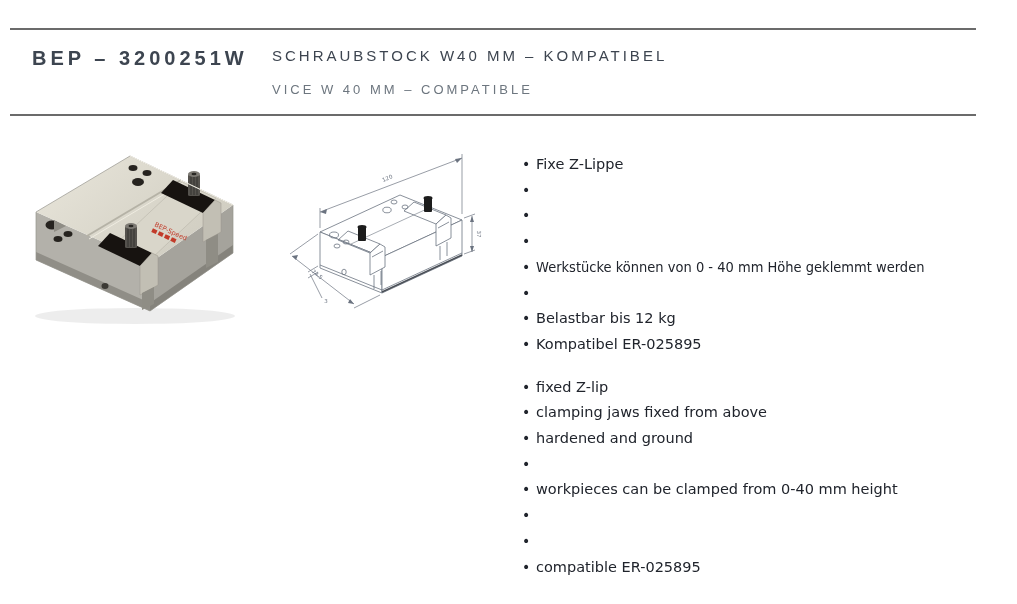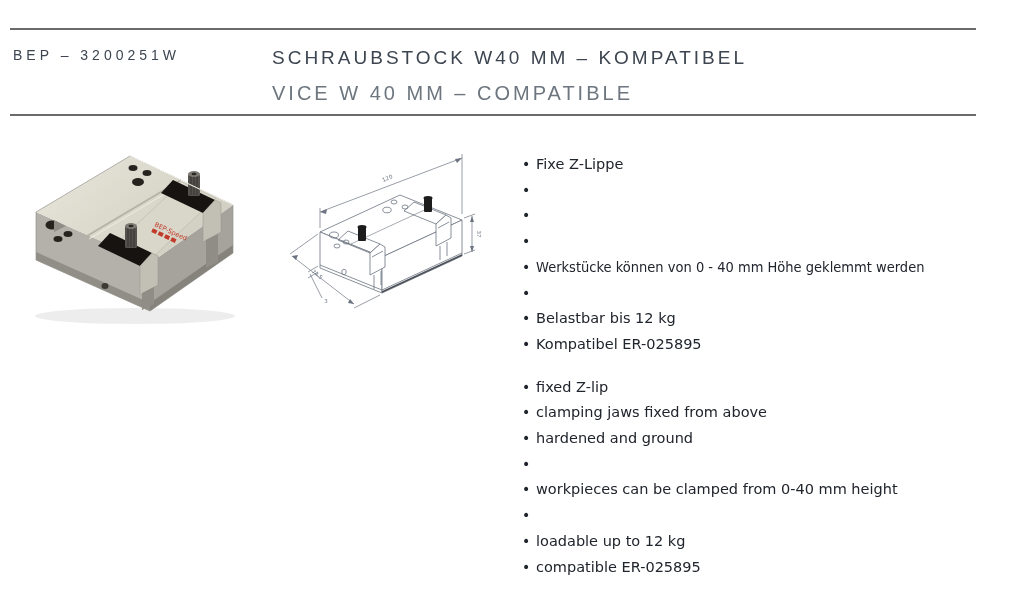--- a/index.html
+++ b/index.html
@@ -5,32 +5,32 @@
   html,body{margin:0;padding:0;background:#ffffff;}
   .page{
     position:relative;width:1017px;height:604px;background:#ffffff;overflow:hidden;
     font-family:"DejaVu Sans",sans-serif;
   }
   
   .rule{position:absolute;left:10px;width:966px;height:2px;background:#6b6b6b;}
   .rule.top{top:28px;}
   .rule.bottom{top:114px;}
   .hdr-code{
-    position:absolute;left:13px;top:47px;
-    font-family:"Liberation Sans",sans-serif;font-size:14px;font-weight:400;
+    position:absolute;left:32px;top:47px;
+    font-family:"Liberation Sans",sans-serif;font-size:20px;font-weight:700;
     letter-spacing:4px;color:#3d4550;white-space:nowrap;
   }
   .hdr-title{
     position:absolute;left:272px;top:47px;
-    font-family:"Liberation Sans",sans-serif;font-size:19px;font-weight:400;
+    font-family:"Liberation Sans",sans-serif;font-size:15px;font-weight:400;
     letter-spacing:3px;color:#3d4550;white-space:nowrap;
   }
   .hdr-subtitle{
     position:absolute;left:272px;top:82px;
-    font-family:"Liberation Sans",sans-serif;font-size:20px;font-weight:400;
+    font-family:"Liberation Sans",sans-serif;font-size:13px;font-weight:400;
     letter-spacing:3px;color:#6d767f;white-space:nowrap;
   }
   
   .fig-photo{position:absolute;left:30px;top:146px;width:215px;height:182px;}
   .fig-drawing{position:absolute;left:278px;top:150px;width:205px;height:160px;}
   figure{margin:0;padding:0;}
   
   .specs{position:absolute;left:515px;top:152px;width:500px;}
   .specs ul{list-style:none;margin:0;padding:0;}
   .specs ul.en{margin-top:17px;}
@@ -243,21 +243,20 @@
         </li>
         <li>
           <span class="bullet">•</span>
           <span class="txt">workpieces can be clamped from 0-40 mm height</span>
         </li>
         <li>
           <span class="bullet">•</span>
         </li>
         <li>
           <span class="bullet">•</span>
-          <span class="txt">loadable up to 12 kg</span>
         </li>
         <li>
           <span class="bullet">•</span>
           <span class="txt">compatible ER-025895</span>
         </li>
       </ul>
   </section>
 
 </div>
 

